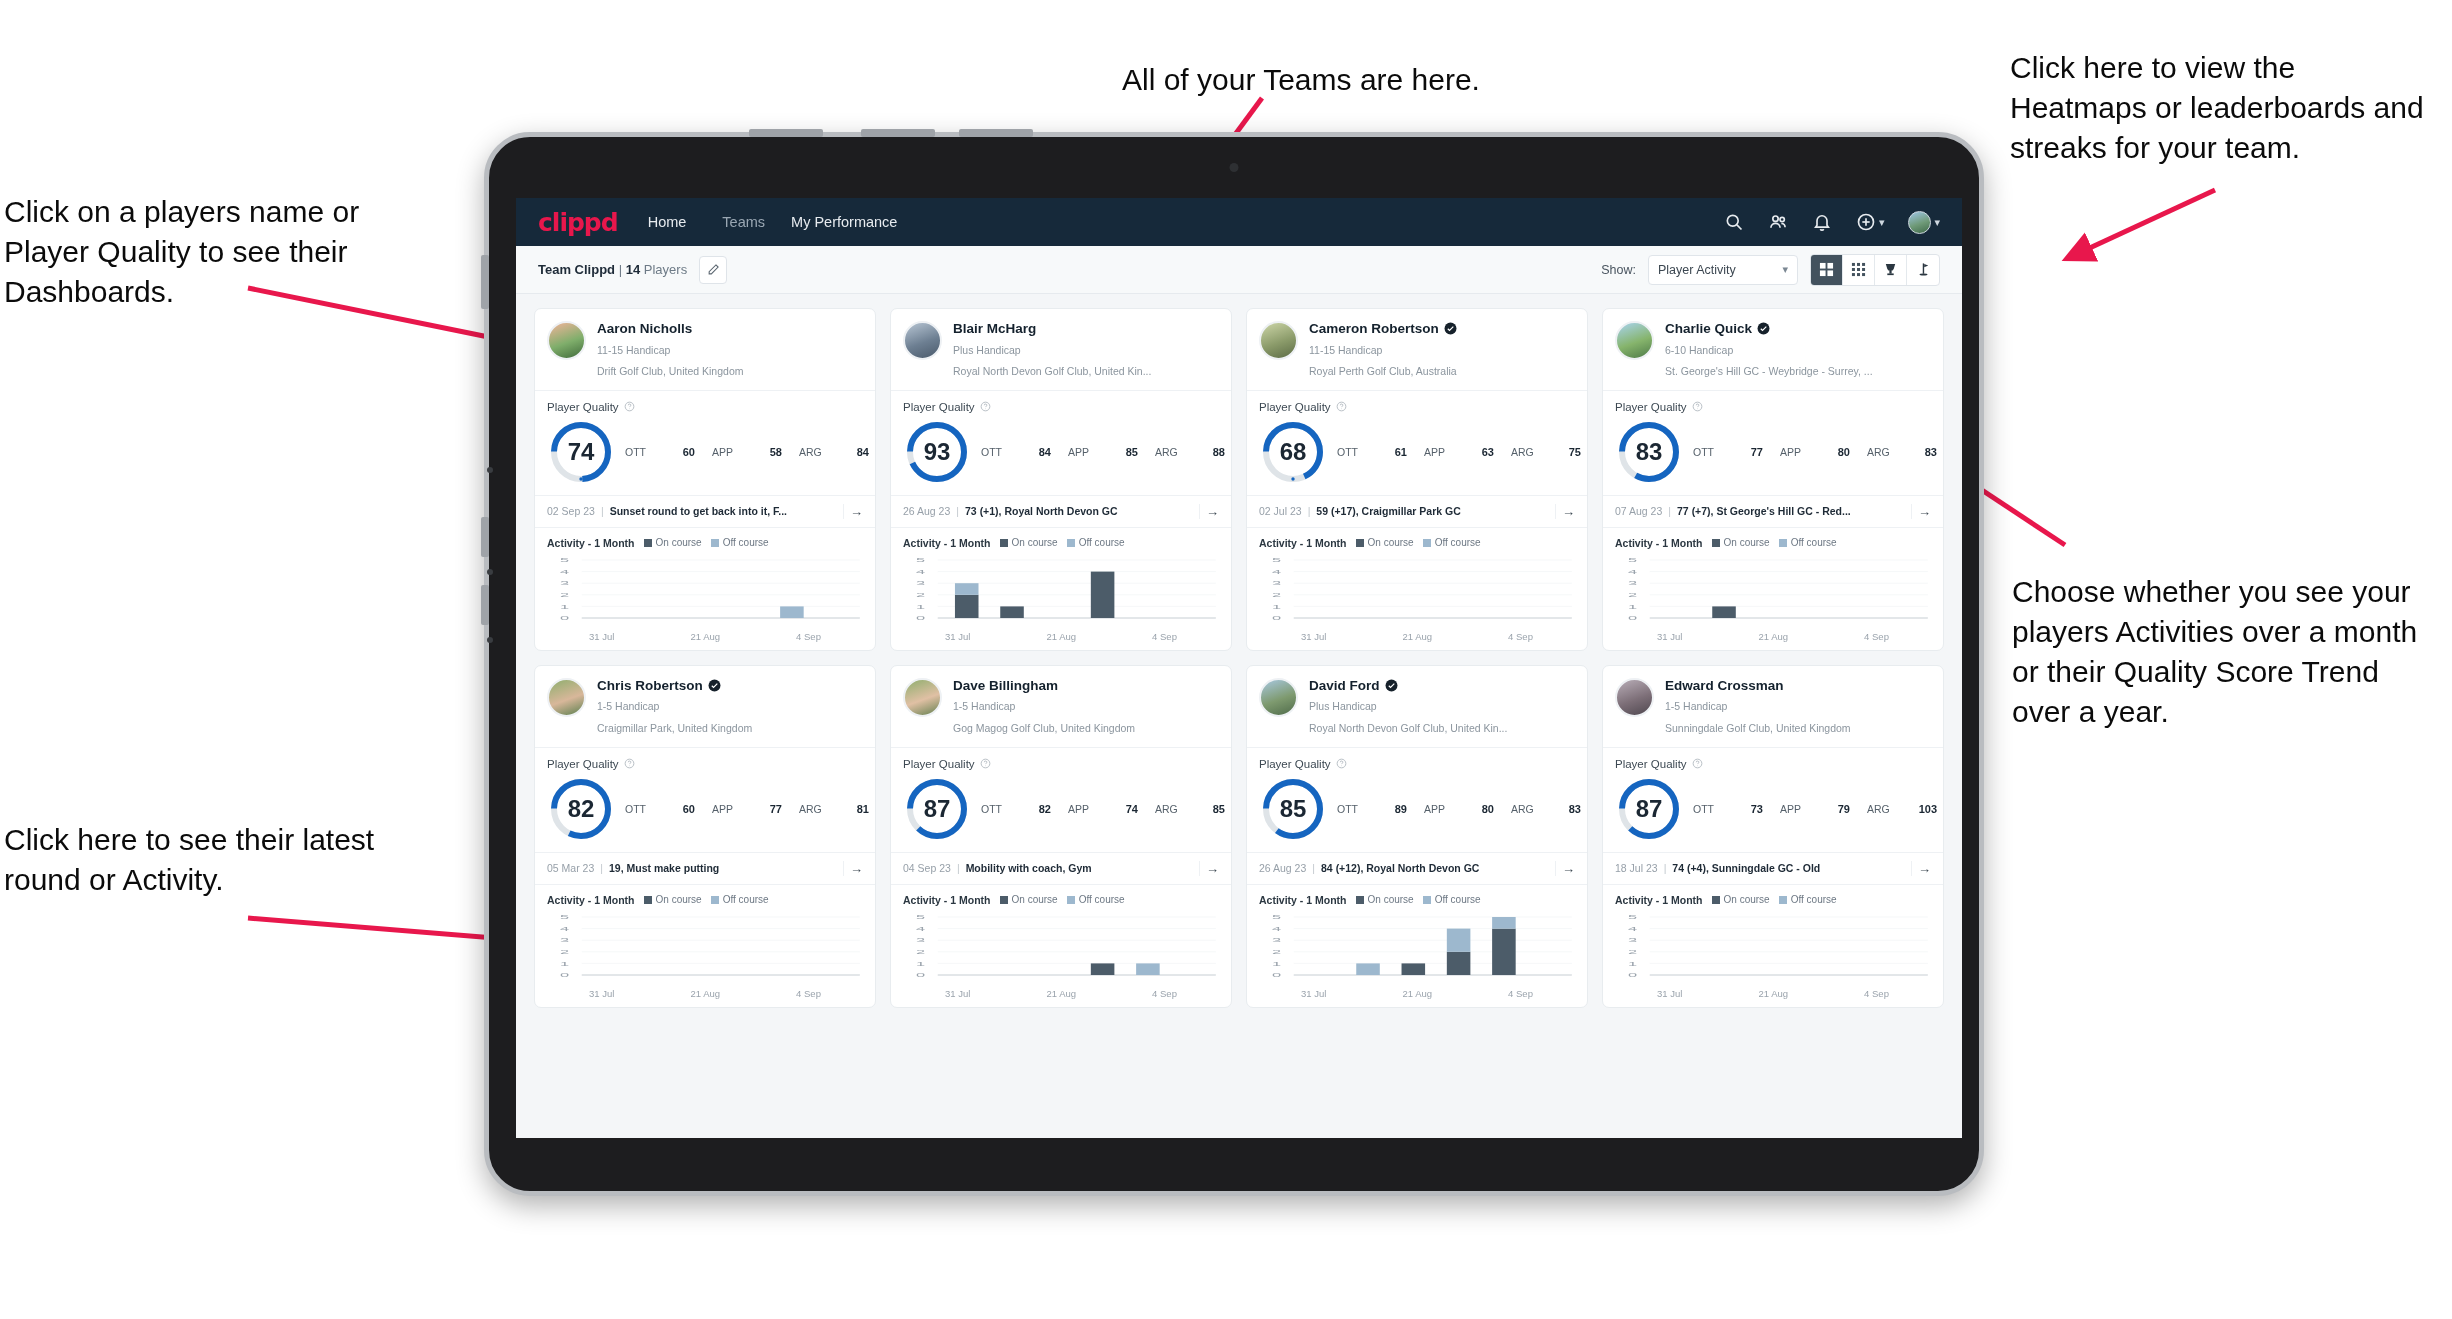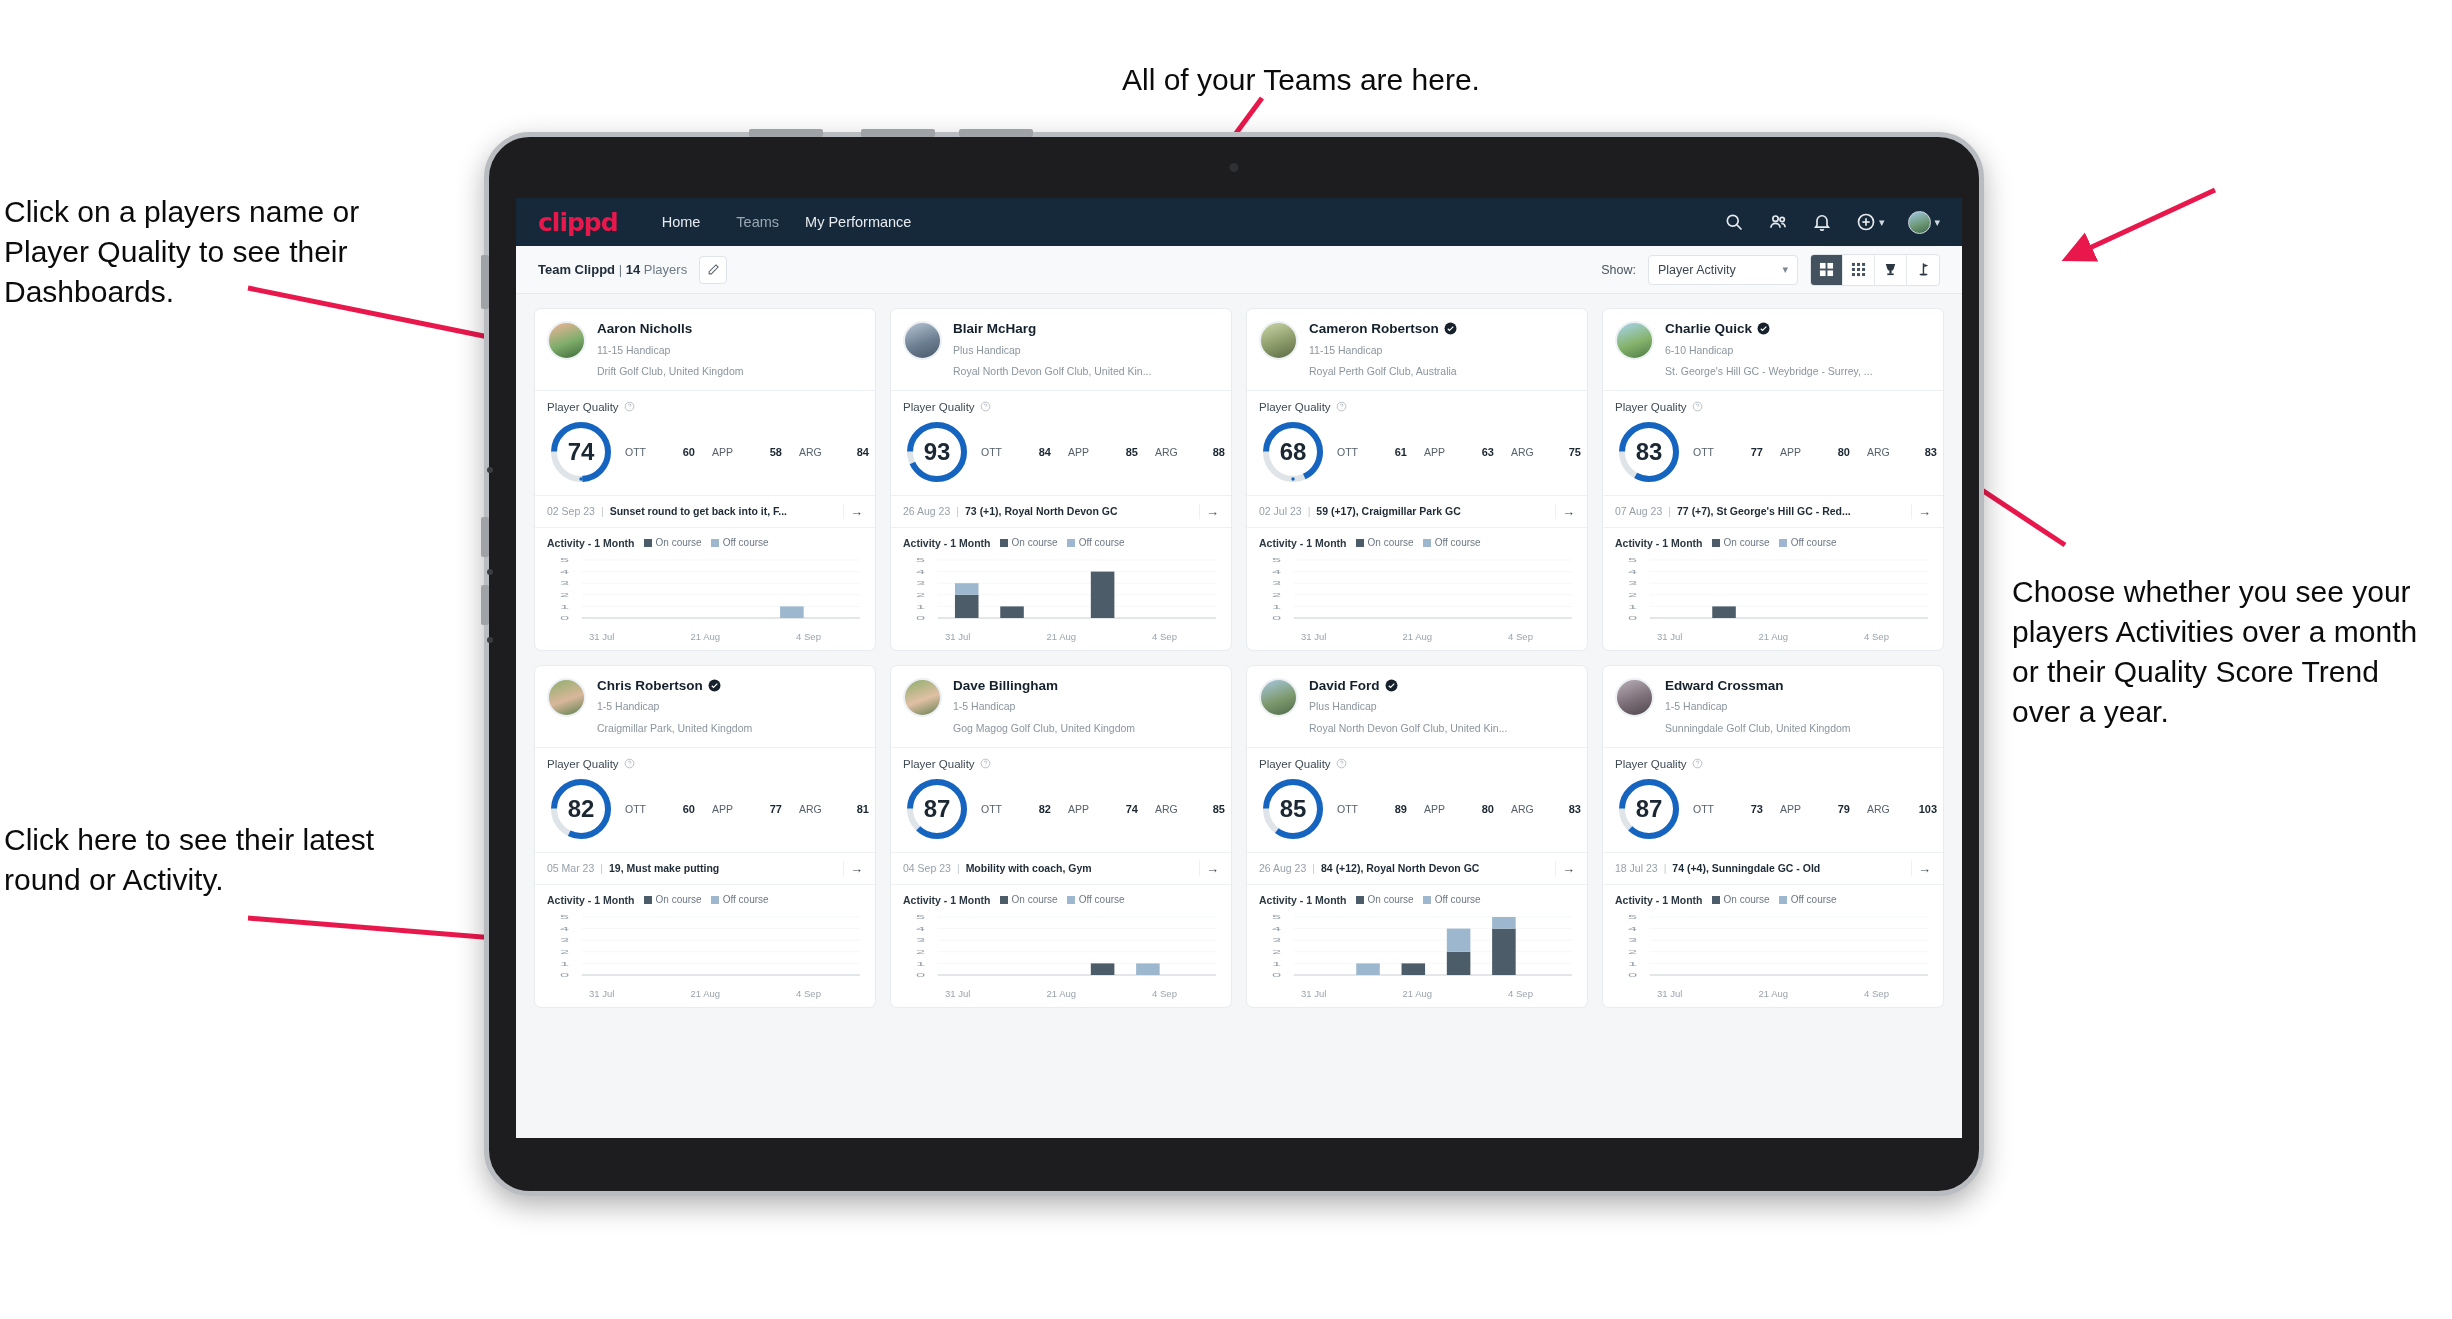--- a/index.html
+++ b/index.html
@@ -52,21 +52,21 @@
     width: 1446px; height: 940px;
     background: #f4f6f8; overflow: hidden;
   }
 
   
   .topnav {
     height: 48px; background: #16293a;
     display: flex; align-items: center; padding: 0 22px;
   }
   .logo { color: #e8174c; font-size: 25px; font-weight: bold; letter-spacing: -1px;
-          font-family: "DejaVu Sans", sans-serif; margin-right: 44px; }
+          font-family: "DejaVu Sans", sans-serif; margin-right: 30px; }
   .navlink { color: #e7ebef; font-size: 14.5px; margin-right: 26px; white-space: nowrap; }
   .navlink.dim { color: #9aa7b3; margin-left: 10px; }
   .topnav-right { margin-left: auto; display: flex; align-items: center; gap: 24px; }
   .ic { width: 20px; height: 20px; display: block; }
   .ic path, .ic circle, .ic line, .ic rect, .ic polyline { stroke: #e7ebef; }
   .avatar-sm { width: 23px; height: 23px; border-radius: 50%;
     background: linear-gradient(160deg,#9ec6e6 0%,#6f9a78 55%,#3f6a4a 100%);
     border: 1.5px solid #cfd8e0; }
   .caret { color: #cfd8e0; font-size: 11px; margin-left: 3px; }
 
@@ -151,20 +151,21 @@
   .chart svg { width: 100%; height: 100%; display: block; }
   .xlabels { display: flex; justify-content: space-around; font-size: 9.5px;
              color: #9aa3ac; margin-top: 1px; padding: 0 4px; }
 </style>
 </head>
 <body>
 
 <div class="stage">
 
   <div class="anno" id="anno-topcenter">All of your Teams are here.</div>
+  <div class="anno" id="anno-topright">Click here to view the Heatmaps or leaderboards and streaks for your team.</div>
   <div class="anno" id="anno-left1">Click on a players name or Player Quality to see their Dashboards.</div>
   <div class="anno" id="anno-right2">Choose whether you see your players Activities over a month or their Quality Score Trend over a year.</div>
   <div class="anno" id="anno-left2">Click here to see their latest round or Activity.</div>
 
   <svg class="arrows">
     <defs>
       <marker id="ah" markerWidth="7" markerHeight="7" refX="5.2" refY="3.2" orient="auto">
         <path d="M0,0 L6.6,3.2 L0,6.4 z" fill="#e8174c"></path>
       </marker>
     </defs>

